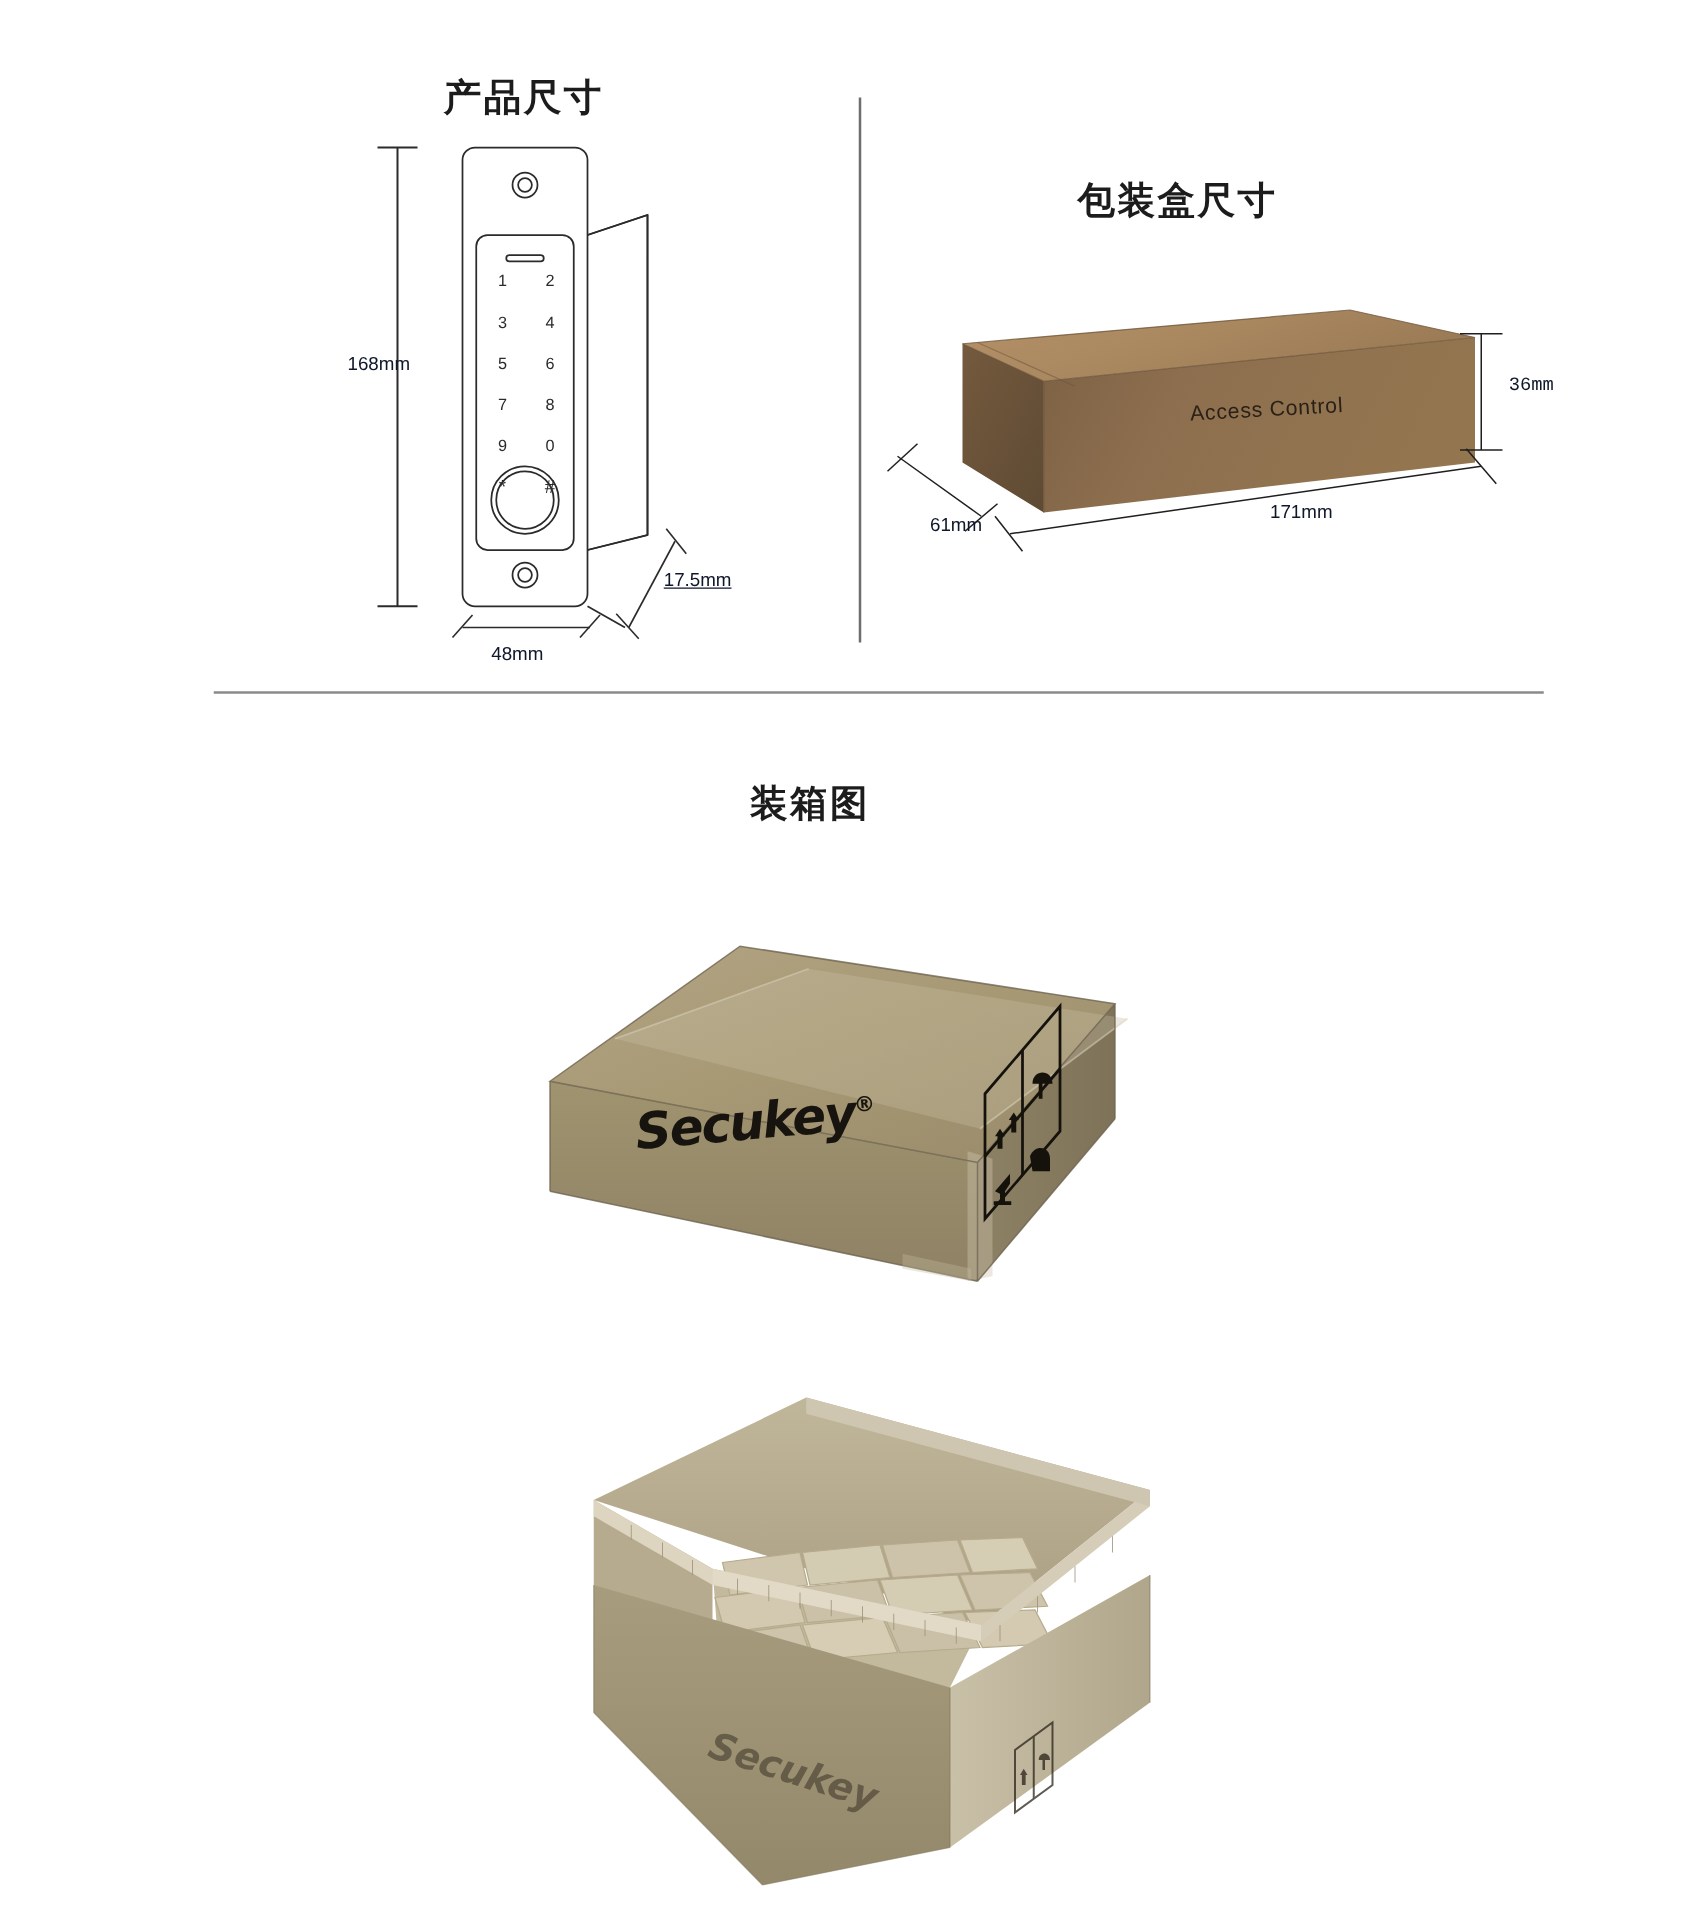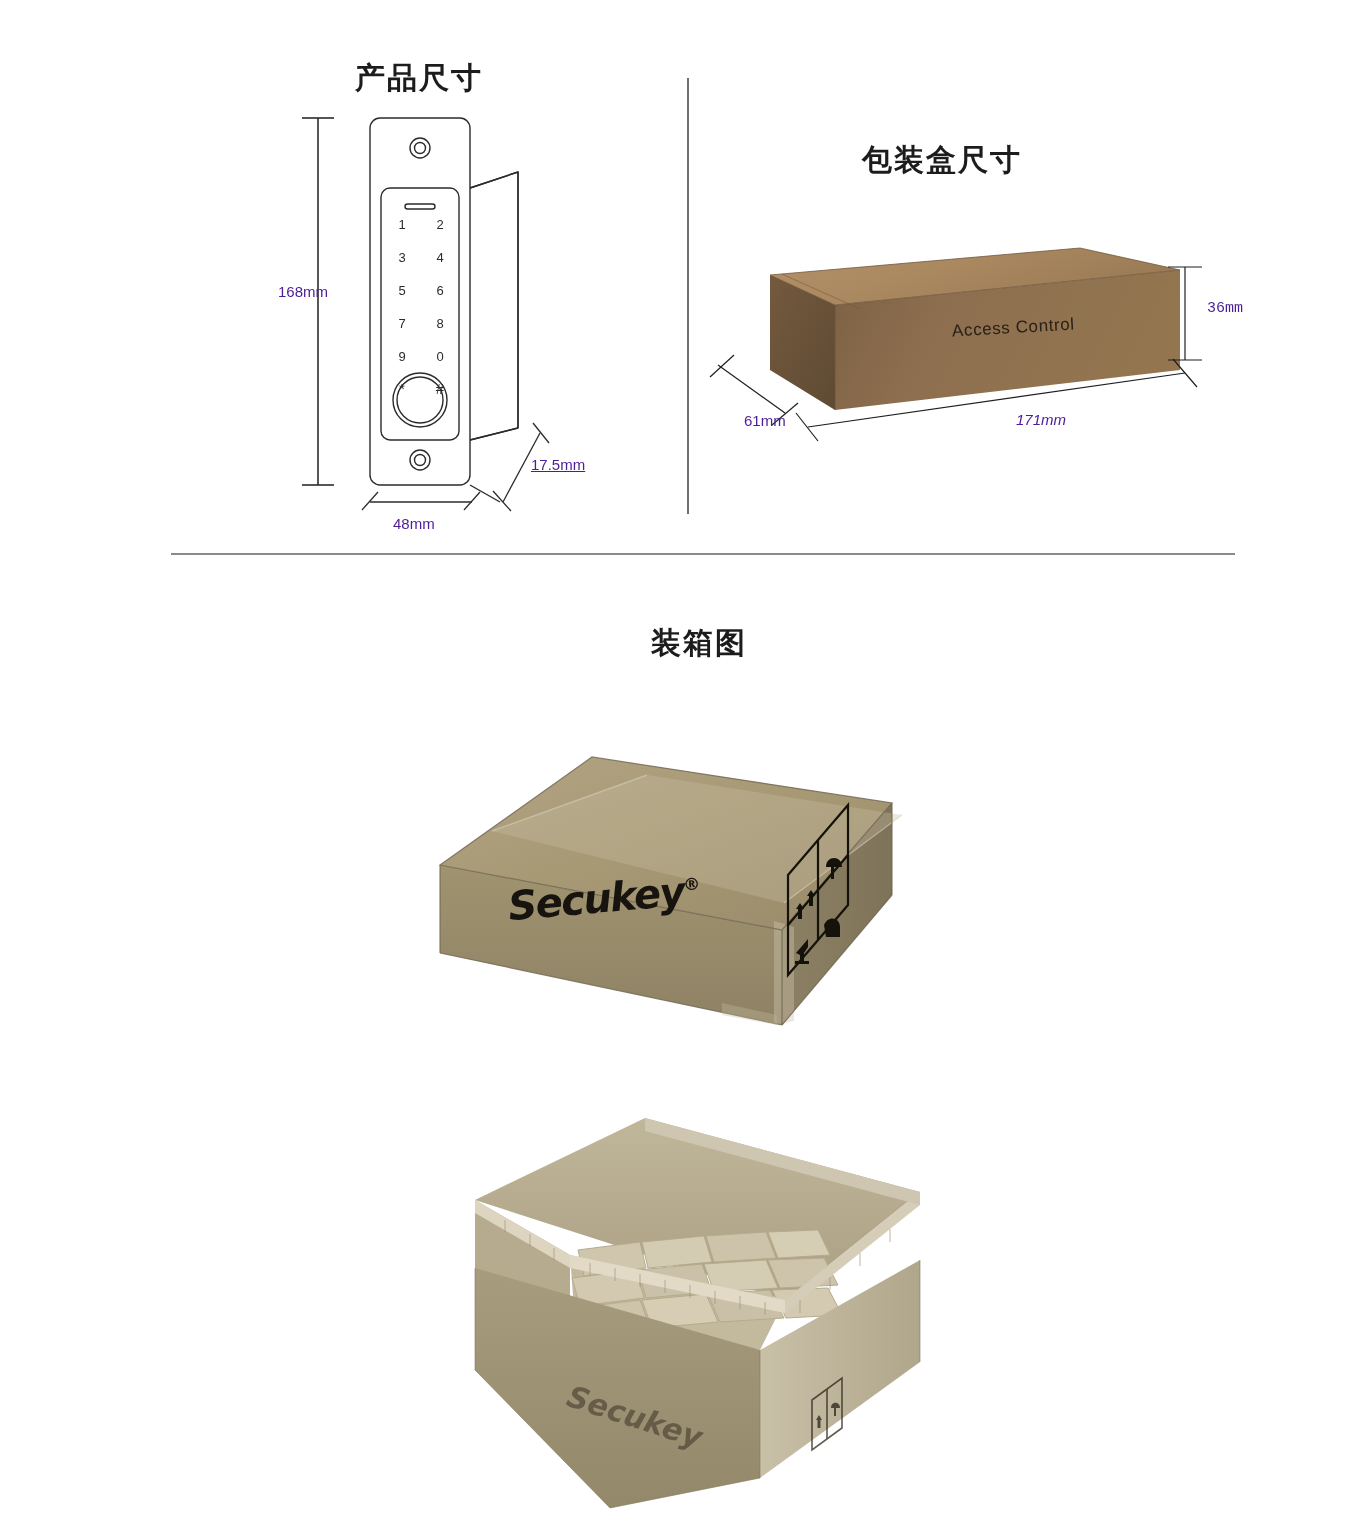--- a/index.html
+++ b/index.html
@@ -24,21 +24,21 @@
     font-weight: 700;
     letter-spacing: 2px;
     color: #1c1c1c;
     white-space: nowrap;
     font-family: "DejaVu Sans", "Liberation Sans", sans-serif;
   }
 
   .dim-label {
     position: absolute;
     font-size: 15px;
-    color: #4c1d95;
+    color: #0f172a;
     white-space: nowrap;
     font-family: "Liberation Sans", "DejaVu Sans", sans-serif;
   }
 
   
   .v-divider {
     position: absolute;
     left: 687px;
     top: 78px;
     width: 2px;
@@ -212,23 +212,23 @@
       <line x1="118" y1="172" x2="495" y2="118"></line>
       <line x1="106" y1="158" x2="128" y2="186"></line>
       <line x1="483" y1="104" x2="507" y2="132"></line>
     </g>
   </svg>
 
   <div class="dim-label" style="left:1207px; top:300px;font-family:Liberation Mono, monospace;">36mm</div>
 
   <div class="dim-label" style="left:744px; top:412px;">61mm</div>
 
-  <div class="dim-label" style="left:1016px; top:411px;font-style:italic;">171mm</div>
-
-  <div class="section-title" style="left:651px; top:623px;">装箱图</div>
+  <div class="dim-label" style="left:1016px; top:401px;">171mm</div>
+
+  <div class="section-title" style="left:600px; top:623px;">装箱图</div>
 
   <svg class="photo" style="left:432px; top:735px;" width="480" height="320" viewBox="0 0 480 320">
     <defs>
       <linearGradient id="ctop" x1="0" y1="0" x2="0.9" y2="1">
         <stop offset="0%" stop-color="#b3a585"></stop>
         <stop offset="50%" stop-color="#a79974"></stop>
         <stop offset="100%" stop-color="#9a8c6b"></stop>
       </linearGradient>
       <linearGradient id="cfront" x1="0" y1="0" x2="0" y2="1">
         <stop offset="0%" stop-color="#a0936f"></stop>

